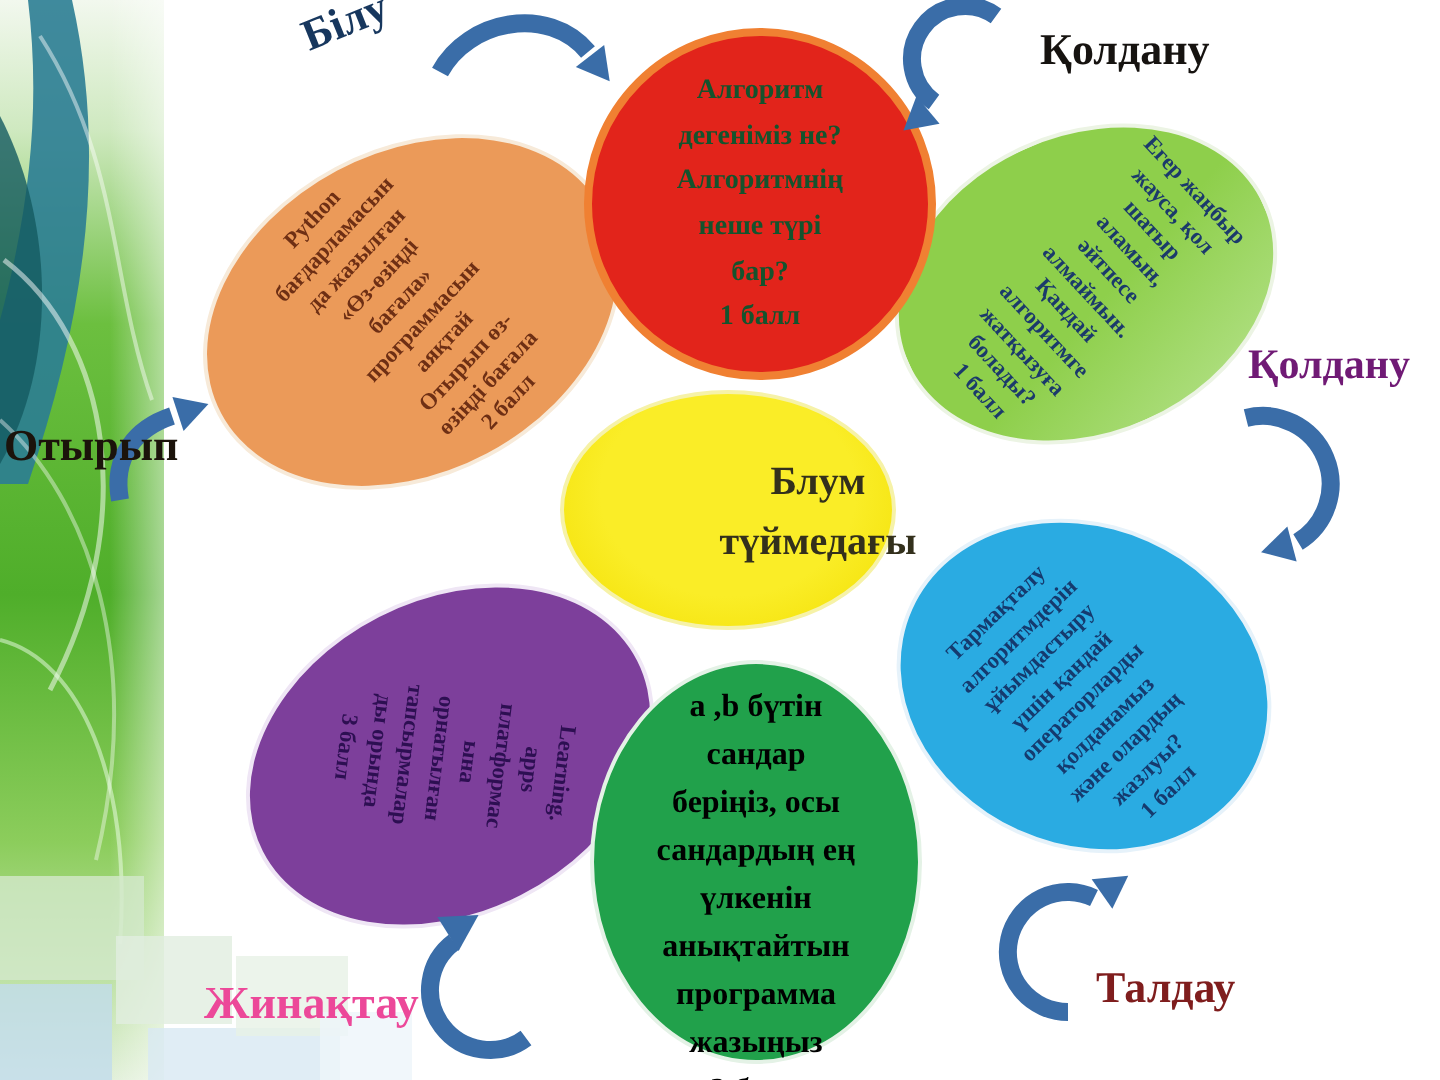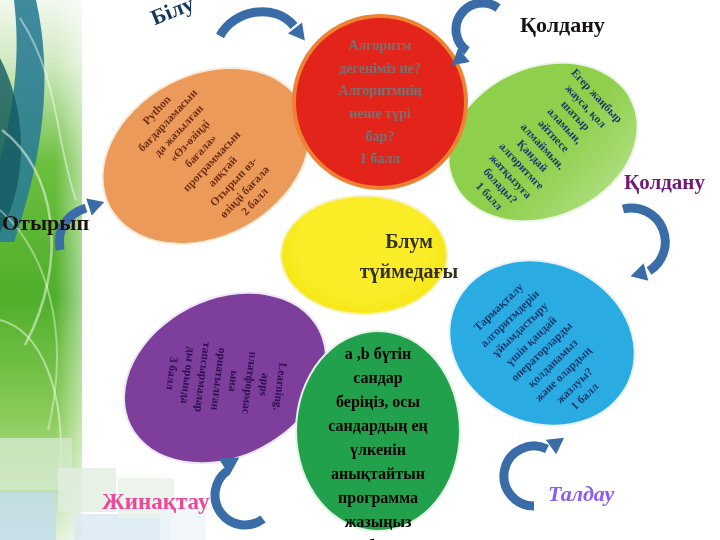--- a/index.html
+++ b/index.html
@@ -19,33 +19,33 @@
   #b-orange{left:96px;top:74px;width:220px;height:164px;background:#eb9a59;border:2px solid #f7ead9;transform:rotate(-28deg);}
   #b-purple{left:118px;top:298px;width:214px;height:160px;background:#7d3f9b;border:2px solid #efe6f5;transform:rotate(-27deg);}
   #b-greentop{left:444px;top:66px;width:198px;height:152px;
     background:linear-gradient(155deg,#8ecf4b 55%,#a9dc77 85%,#c6e9a5);border:2px solid #ecf4e4;transform:rotate(-24deg);}
   #b-blue{left:446px;top:262px;width:192px;height:162px;background:#2aabe2;border:2px solid #e6f2fa;transform:rotate(24deg);}
   #b-greenbot{left:295px;top:330px;width:166px;height:202px;background:#21a14b;border:2px solid #e4f2e6;}
   #b-red{left:292px;top:14px;width:176px;height:176px;background:#e2241b;border:4px solid #f08032;}
   
   .btext{position:absolute;transform:translate(-50%,-50%);text-align:center;
     font-weight:bold;white-space:pre-line;width:max-content;}
-  #t-red{left:380px;top:103px;font-size:14px;line-height:1.62;color:#737373;}
+  #t-red{left:380px;top:103px;font-size:14px;line-height:1.62;color:#14532d;}
   #t-yellow{left:365px;top:256px;font-size:20px;line-height:1.5;color:#33301c;margin-left:44px;}
   #t-greentop{left:543px;top:146px;font-size:11.5px;line-height:1.28;color:#1b3a6b;transform:translate(-50%,-50%) rotate(47deg);}
   #t-blue{left:542px;top:352px;font-size:11.5px;line-height:1.35;color:#153a6e;transform:translate(-50%,-50%) rotate(-44deg);}
   #t-greenbot{left:378px;top:450px;font-size:16px;line-height:1.5;color:#000000;}
   #t-purple{left:226px;top:380px;font-size:11.5px;line-height:1.35;color:#2d0f52;transform:translate(-50%,-50%) rotate(97deg);}
   #t-orange{left:206px;top:156px;font-size:11.5px;line-height:1.3;color:#6e2f14;transform:translate(-50%,-50%) rotate(-47deg);}
   
   .stage{position:absolute;font-weight:bold;white-space:nowrap;}
   #l-bilu{left:152px;top:6px;font-size:22px;color:#17375e;transform:rotate(-22deg);transform-origin:0 50%;}
   #l-tusinu{left:520px;top:12px;font-size:22px;color:#161310;}
   #l-qoldanu{left:624px;top:170px;font-size:21px;color:#701a75;}
-  #l-taldau{left:548px;top:481px;font-size:22px;color:#8b5cf6;font-style:italic;}
+  #l-taldau{left:548px;top:481px;font-size:22px;color:#7f1d1d;}
   #l-zhinaqtau{left:102px;top:489px;font-size:23px;color:#ec4899;}
   #l-bagalau{left:2px;top:210px;font-size:22px;color:#1b130b;}
   #arrows{pointer-events:none;}
 </style>
 </head>
 <body>
 
 <svg id="strip" width="110" height="540" viewBox="0 0 110 540">
   <defs>
     <linearGradient id="stripG" x1="0" y1="0" x2="0" y2="1">

